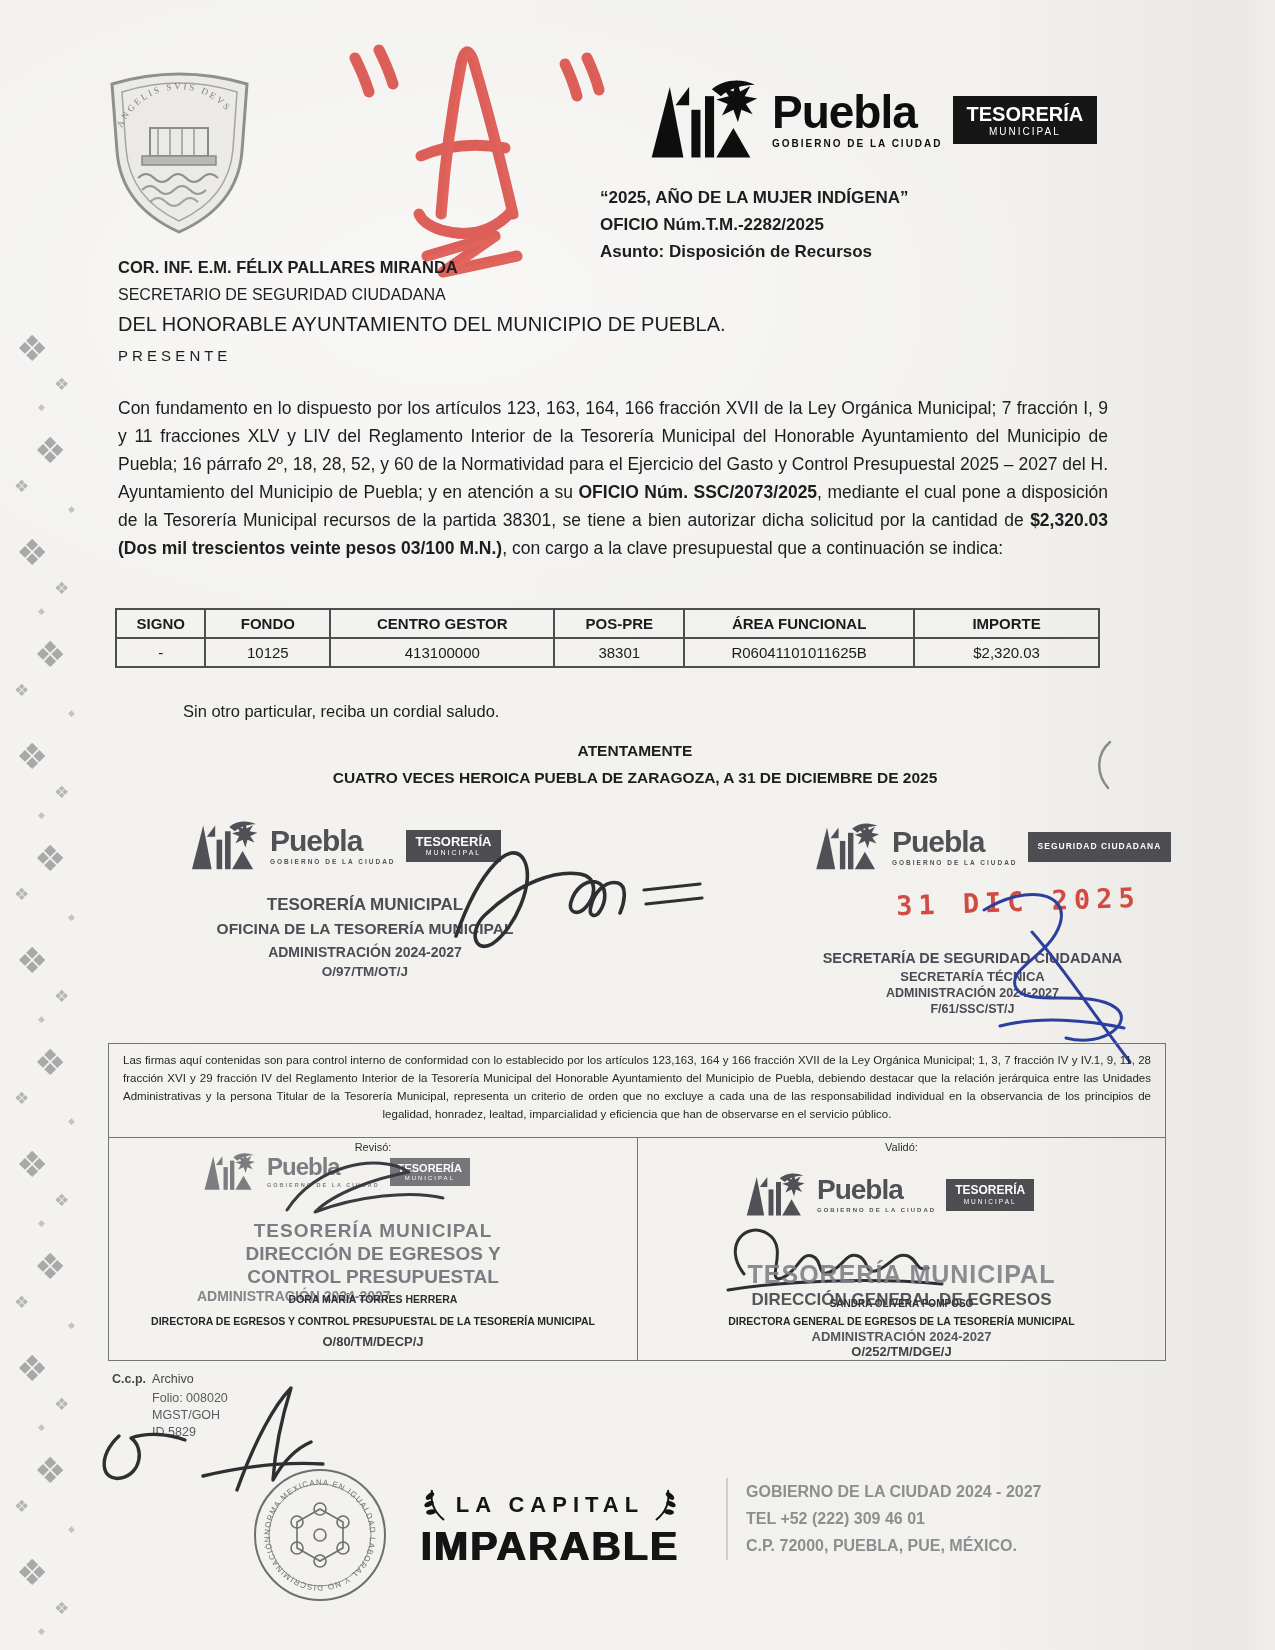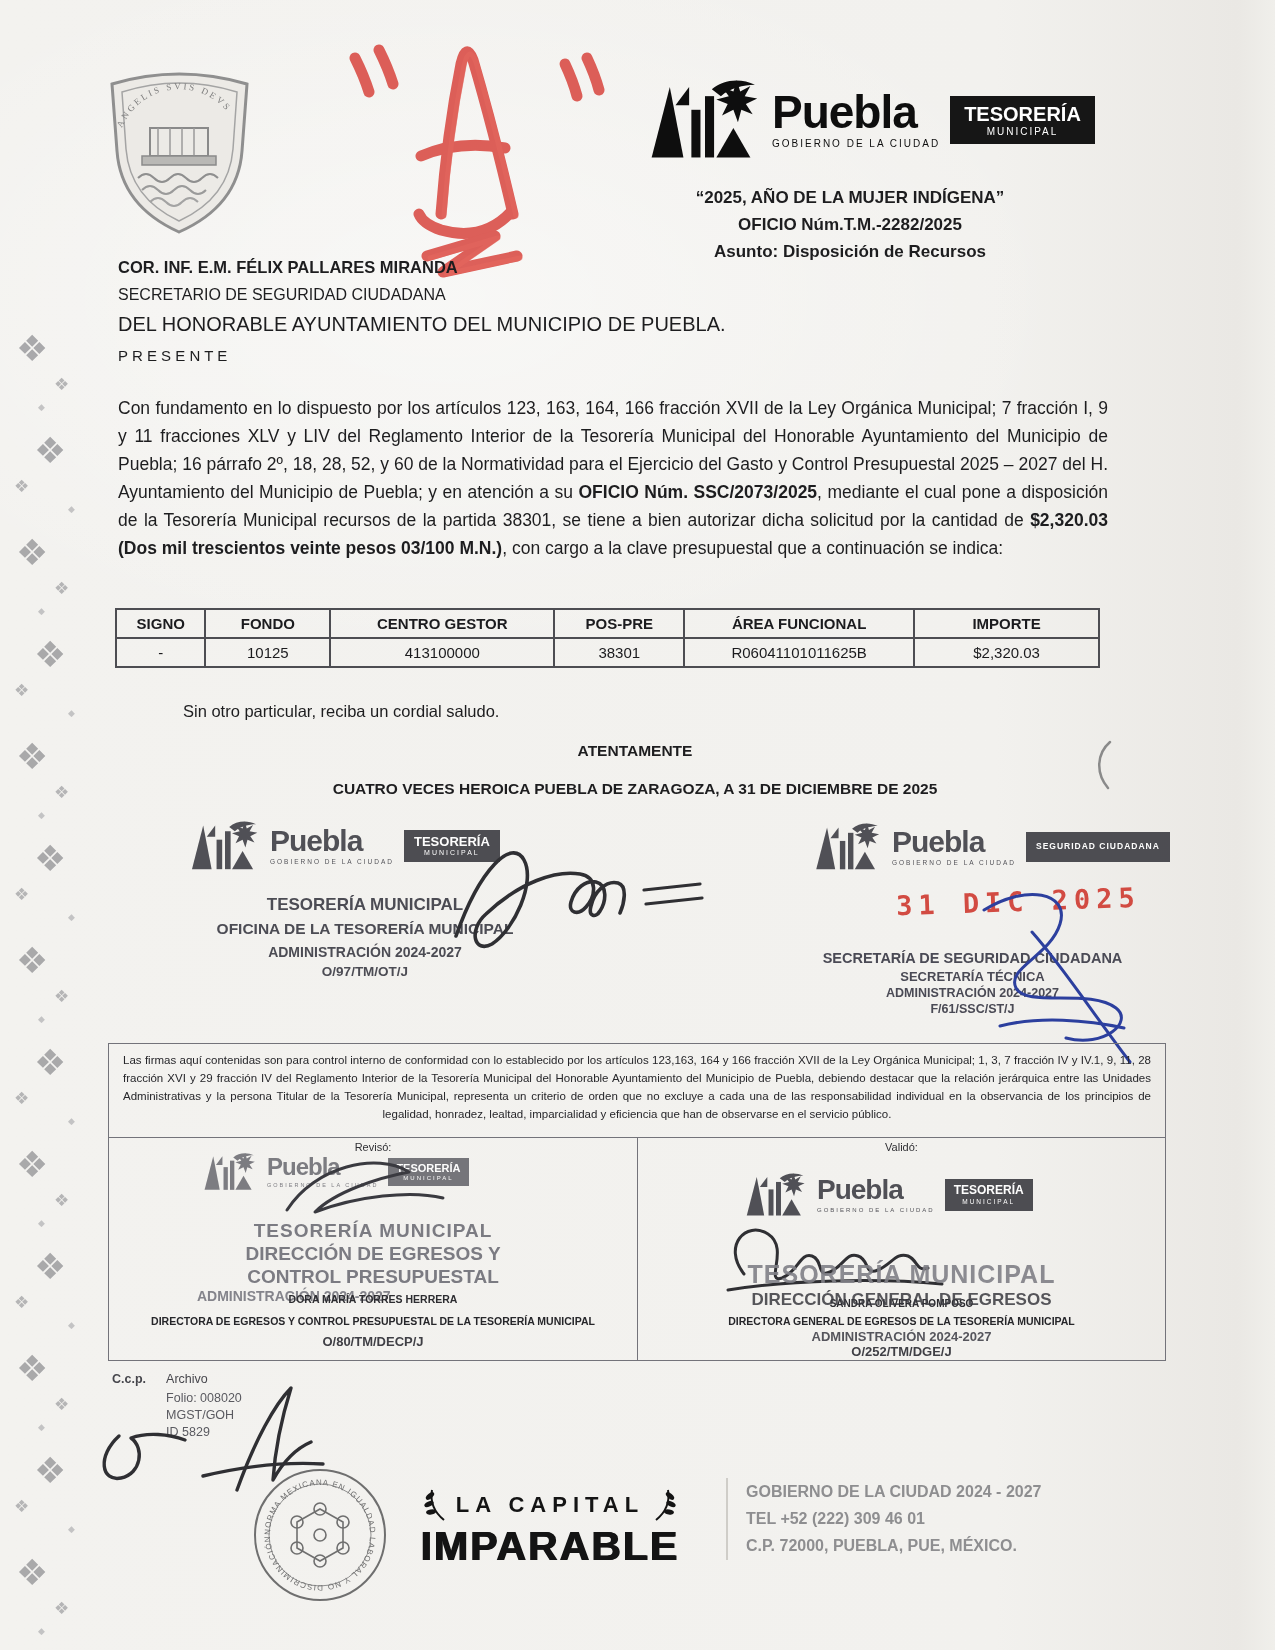--- a/index.html
+++ b/index.html
@@ -17,21 +17,21 @@
   .orn-small{position:absolute;left:46px;top:52px;font-size:17px;color:#a6a6a8;opacity:.8}
   .orn-dot{position:absolute;left:30px;top:80px;font-size:9px;color:#b0b0b2;opacity:.7}
   .orn-unit.alt .orn-big{left:26px}
   .orn-unit.alt .orn-small{left:6px}
   .orn-unit.alt .orn-dot{left:60px}
   
   .plogo{position:absolute;display:flex;align-items:center;color:#0e0e0e}
   .picon{flex:none}
   .wordcol{display:flex;flex-direction:column;align-items:flex-start;margin-left:8px}
   .word{font-weight:bold;letter-spacing:-1px;line-height:.95}
-  .tag{font-weight:normal;letter-spacing:2px;margin-top:3px}
+  .tag{font-weight:bold;letter-spacing:2px;margin-top:3px}
   .dept{background:#161616;color:#fff;text-align:center;line-height:1.15;margin-left:10px}
   .dept .d1{display:block;font-weight:bold}
   .dept .d2{display:block;letter-spacing:2px}
   .plogo.stamp{color:#3f3f46;opacity:.9}
   .plogo.stamp .dept{background:#3c3c42}
   .plogo.light{color:#63636a;opacity:.82}
   .plogo.light .dept{background:#5a5a61}
   
   .stamptext{position:absolute;text-align:center;color:#4c4c54}
   .sig{fill:none;stroke-linecap:round;stroke-linejoin:round}
@@ -170,21 +170,21 @@
     <div class="wordcol">
       <div class="word" style="font-size:46px">Puebla</div>
       <div class="tag" style="font-size:10px">GOBIERNO DE LA CIUDAD</div>
     </div>
     <div class="dept" style="padding:7px 14px">
       <span class="d1" style="font-size:20px">TESORERÍA</span>
       <span class="d2" style="font-size:10px">MUNICIPAL</span>
     </div>
   </div>
 
-  <div class="abs" style="left:600px;top:184px;width:500px;text-align:center;font-weight:bold;font-size:17px;line-height:27px">
+  <div class="abs" style="left:600px;top:184px;width:500px;text-align:left;font-weight:bold;font-size:17px;line-height:27px">
     <div>“2025, AÑO DE LA MUJER INDÍGENA”</div>
     <div>OFICIO Núm.T.M.-2282/2025</div>
     <div>Asunto: Disposición de Recursos</div>
   </div>
 
   <div class="abs" style="left:118px;top:258px">
     <div style="font-size:16.5px;font-weight:bold">COR. INF. E.M. FÉLIX PALLARES MIRANDA</div>
     <div style="font-size:16px;margin-top:9px">SECRETARIO DE SEGURIDAD CIUDADANA</div>
     <div style="font-size:20px;margin-top:9px">DEL HONORABLE AYUNTAMIENTO DEL MUNICIPIO DE PUEBLA.</div>
     <div style="font-size:15px;margin-top:11px">P R E S E N T E</div>
@@ -226,21 +226,21 @@
   </table>
 
   <div class="abs" style="left:183px;top:702px;font-size:16.5px">Sin otro particular, reciba un cordial saludo.</div>
 
   <svg class="abs" style="left:1090px;top:738px" width="26" height="54" viewBox="0 0 26 54">
     <path class="sig" d="M20 4 C6 16 6 36 18 50" stroke="#8a8a8a" stroke-width="2.5"></path>
   </svg>
 
   <div class="abs ctr" style="left:140px;top:742px;width:990px">
     <div style="font-size:15.5px;font-weight:bold">ATENTAMENTE</div>
-    <div style="font-size:15.5px;font-weight:bold;margin-top:20px">CUATRO VECES HEROICA PUEBLA DE ZARAGOZA, A 31 DE DICIEMBRE DE 2025</div>
+    <div style="font-size:15.5px;font-weight:bold;margin-top:9px">CUATRO VECES HEROICA PUEBLA DE ZARAGOZA, A 31 DE DICIEMBRE DE 2025</div>
   </div>
 
   <div class="plogo stamp" style="left:188px;top:820px">
     <div class="picon" style="width:74px;height:52px"><svg viewBox="0 0 100 74" width="100%" height="100%" preserveAspectRatio="xMidYMid meet">
           <g fill="currentColor">
             <path d="M3 70 L19 8 L31 70 Z"></path>
             <path d="M24 24 L36 8 L36 24 Z"></path>
             <rect x="38" y="28" width="8" height="42"></rect>
             <rect x="50" y="16" width="8" height="54"></rect>
             <polygon points="78,2 81,12 90,7 85,16 96,18 86,23 92,32 82,28 79,39 75,28 65,33 70,23 60,19 71,16 65,8 75,12"></polygon>
@@ -385,21 +385,21 @@
         <div class="abs ctr" style="left:0;top:122px;width:100%;font-size:25px;font-weight:bold;color:#80808七;letter-spacing:1px;color:#808087;opacity:.9">TESORERÍA MUNICIPAL</div>
         <div class="abs ctr" style="left:0;top:160px;width:100%;font-size:10px;font-weight:bold;color:#2c2c30">SANDRA OLIVERA POMPOSO</div>
         <div class="abs ctr" style="left:0;top:152px;width:100%;font-size:17px;font-weight:bold;color:#3a3a40;opacity:.85">DIRECCIÓN GENERAL DE EGRESOS</div>
         <div class="abs ctr" style="left:0;top:177px;width:100%;font-size:10.5px;font-weight:bold;color:#26262a">DIRECTORA GENERAL DE EGRESOS DE LA TESORERÍA MUNICIPAL</div>
         <div class="abs ctr" style="left:0;top:191px;width:100%;font-size:13px;font-weight:bold;color:#55555c">ADMINISTRACIÓN 2024-2027</div>
         <div class="abs ctr" style="left:0;top:206px;width:100%;font-size:13px;font-weight:bold;color:#3f3f45">O/252/TM/DGE/J</div>
       </div>
     </div>
   </div>
 
-  <div class="abs" style="left:112px;top:1372px;display:flex;gap:20px;font-size:12.5px;color:#46464c">
+  <div class="abs" style="left:112px;top:1372px;display:flex;gap:6px;font-size:12.5px;color:#46464c">
     <b>C.c.p.</b>
     <div>
       <div>Archivo</div>
       <div style="margin-top:5px;color:#5a5a60">Folio: 008020</div>
       <div style="margin-top:3px;color:#5a5a60">MGST/GOH</div>
       <div style="margin-top:3px;color:#5a5a60">ID 5829</div>
     </div>
   </div>
 
   <svg class="abs" style="left:85px;top:1378px" width="250" height="135" viewBox="0 0 250 135">

